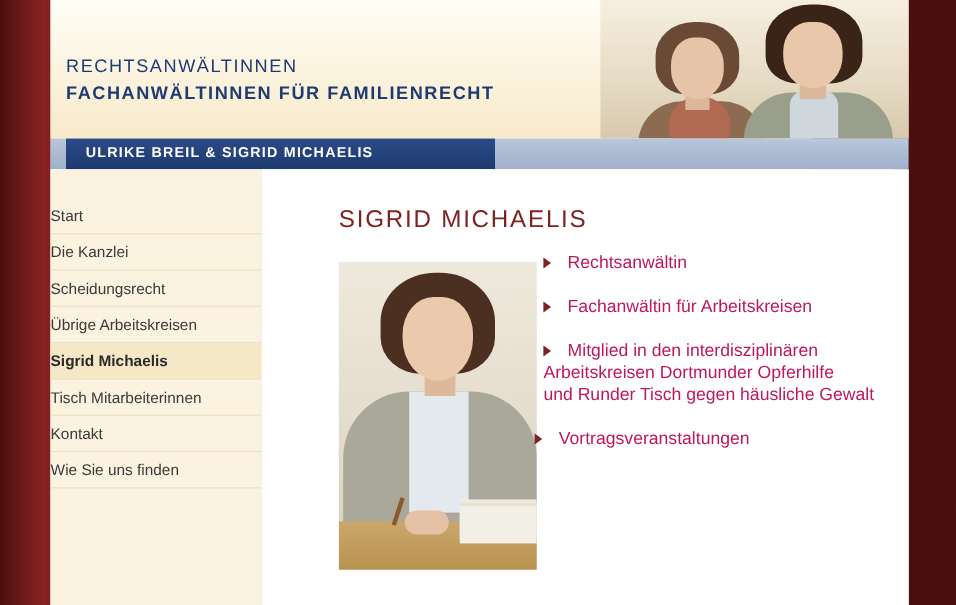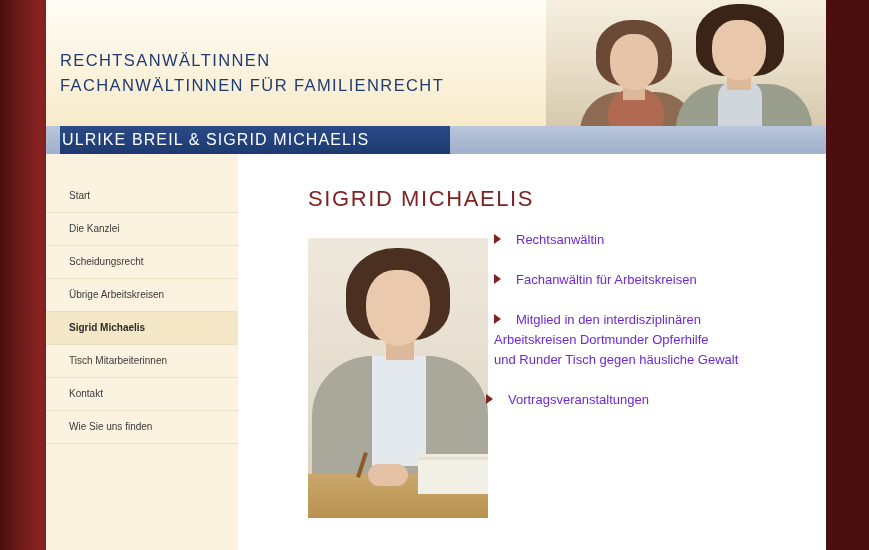--- a/index.html
+++ b/index.html
@@ -52,20 +52,21 @@
     left: 14px;
     top: 48px;
     color: #1f3b73;
     font-size: 16.5px;
     letter-spacing: 1.4px;
     line-height: 25px;
     white-space: nowrap;
   }
   .header-title .line2 {
     display: block;
+    font-weight: bold;
   }
   
   .header-photo {
     position: absolute;
     left: 500px;
     top: 0;
     width: 280px;
     height: 126px;
     background: linear-gradient(to bottom, #f3ead6 0%, #e8dcc4 40%, #cfc3a8 100%);
     overflow: hidden;
@@ -133,25 +134,25 @@
   .banner-plate {
     position: absolute;
     left: 14px;
     top: 0;
     width: 390px;
     height: 28px;
     background: linear-gradient(to bottom, #2b4a86 0%, #1d3a70 100%);
   }
   .banner-plate span {
     position: absolute;
-    left: 2px;
+    left: 18px;
     top: 5px;
     color: #ffffff;
-    font-size: 16px;
-    font-weight: normal;
+    font-size: 13px;
+    font-weight: bold;
     letter-spacing: 1.1px;
     white-space: nowrap;
   }
   
   .body-area {
     position: absolute;
     left: 0;
     top: 154px;
     width: 780px;
     height: 396px;
@@ -169,22 +170,21 @@
   .sidebar .nav {
     position: absolute;
     left: 0;
     top: 26px;
     width: 192px;
   }
   .nav-item {
     position: relative;
     height: 32px;
     line-height: 32px;
-    padding-left: 23px;
-    font-size: 10px;
+    font-size: 14px;
     color: #3a3a3a;
     border-bottom: 1px solid #eadfc4;
     cursor: pointer;
     white-space: nowrap;
   }
   .nav-item.active {
     background: #f5e8c6;
     font-weight: bold;
     color: #2a2a2a;
   }
@@ -262,22 +262,22 @@
   
   .bullets {
     position: absolute;
     left: 232px;
     top: 76px;
     width: 310px;
   }
   .bullet-row {
     position: relative;
     padding-left: 22px;
-    font-size: 13px;
-    color: #6d28d9;
+    font-size: 16px;
+    color: #be185d;
     line-height: 20px;
     margin-bottom: 20px;
   }
   .bullet-row .arrow {
     position: absolute;
     left: 0;
     top: 4px;
     width: 0; height: 0;
     border-left: 7px solid #7e2222;
     border-top: 5px solid transparent;

